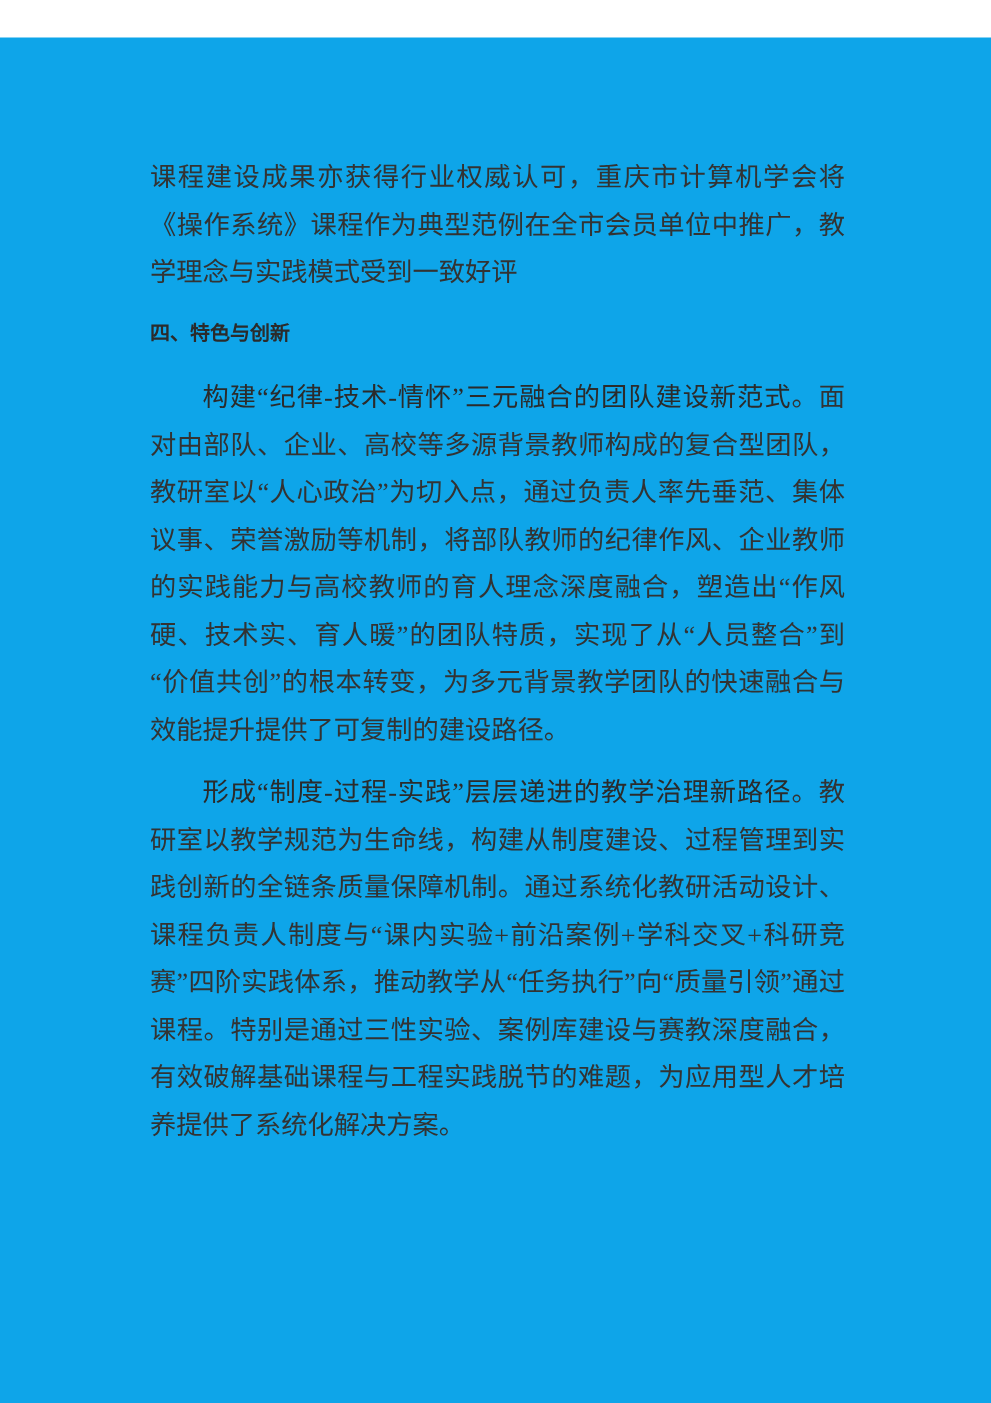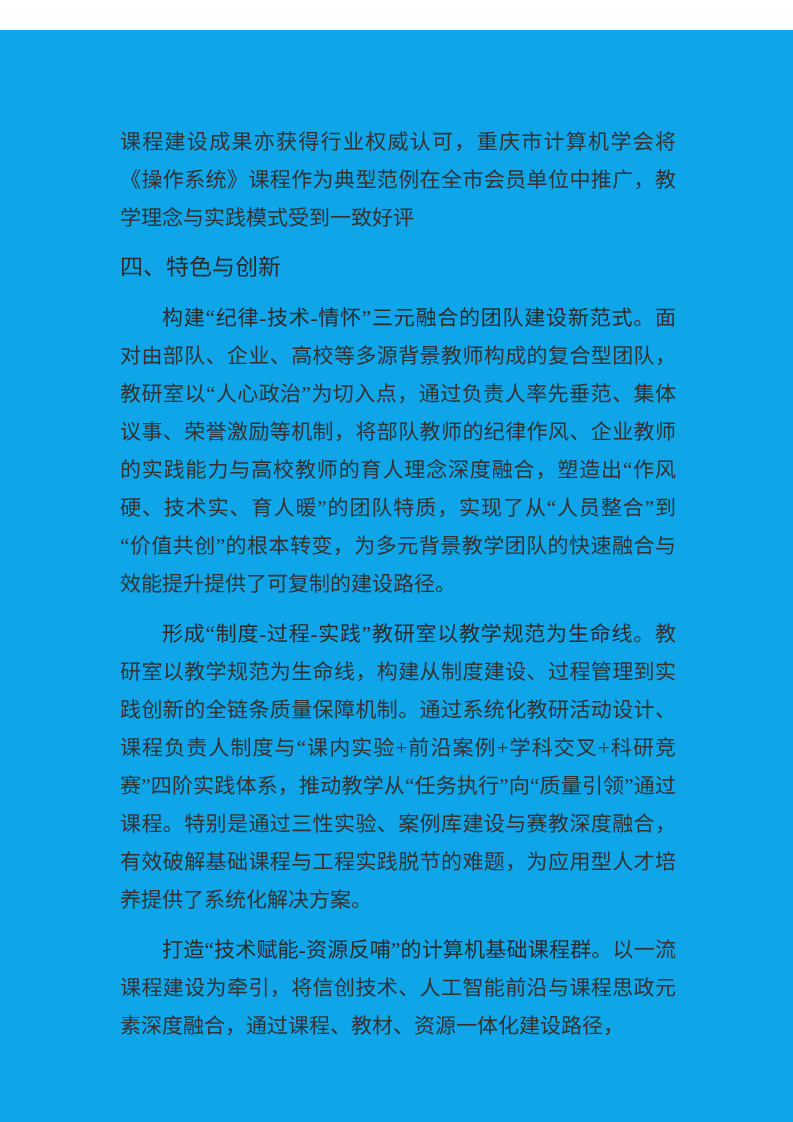--- a/index.html
+++ b/index.html
@@ -27,23 +27,23 @@
     text-justify: inter-ideograph;
   }
   .para {
     margin: 0 0 12px 0;
     text-indent: 2em;
   }
   .para.no-indent {
     text-indent: 0;
   }
   .heading {
-    font-size: 23px;
+    font-size: 16px;
     line-height: 38px;
-    font-weight: normal;
+    font-weight: bold;
     margin: 4px 0 12px 0;
     text-indent: 0;
     color: #2b2b2b;
   }
   .lead {
     font-weight: normal;
     color: #2b2b2b;
   }
   .punct, .body-text {
     font-weight: normal;
@@ -54,18 +54,17 @@
 
 <div class="page">
   <div class="content">
 
     <p class="para no-indent">课程建设成果亦获得行业权威认可，重庆市计算机学会将《操作系统》课程作为典型范例在全市会员单位中推广，教学理念与实践模式受到一致好评</p>
 
     <h2 class="heading">四、特色与创新</h2>
 
     <p class="para"><span class="lead">构建“纪律-技术-情怀”三元融合的团队建设新范式</span><span class="punct">。</span><span class="body-text">面对由部队、企业、高校等多源背景教师构成的复合型团队，教研室以“人心政治”为切入点，通过负责人率先垂范、集体议事、荣誉激励等机制，将部队教师的纪律作风、企业教师的实践能力与高校教师的育人理念深度融合，塑造出“作风硬、技术实、育人暖”的团队特质，实现了从“人员整合”到“价值共创”的根本转变，为多元背景教学团队的快速融合与效能提升提供了可复制的建设路径。</span></p>
 
-    <p class="para"><span class="lead">形成“制度-过程-实践”教研室以教学规范为生命线</span><span class="punct">。</span><span class="body-text">教研室以教学规范为生命线，构建从制度建设、过程管理到实践创新的全链条质量保障机制。通过系统化教研活动设计、课程负责人制度与“课内实验+前沿案例+学科交叉+科研竞赛”四阶实践体系，推动教学从“任务执行”向“质量引领”通过课程。特别是通过三性实验、案例库建设与赛教深度融合，有效破解基础课程与工程实践脱节的难题，为应用型人才培养提供了系统化解决方案。</span></p>
+    <p class="para"><span class="lead">形成“制度-过程-实践”层层递进的教学治理新路径</span><span class="punct">。</span><span class="body-text">教研室以教学规范为生命线，构建从制度建设、过程管理到实践创新的全链条质量保障机制。通过系统化教研活动设计、课程负责人制度与“课内实验+前沿案例+学科交叉+科研竞赛”四阶实践体系，推动教学从“任务执行”向“质量引领”通过课程。特别是通过三性实验、案例库建设与赛教深度融合，有效破解基础课程与工程实践脱节的难题，为应用型人才培养提供了系统化解决方案。</span></p>
 
-    <p class="para"><span class="lead">打造“技术赋能-资源反哺”的计算机基础课程群</span><span class="punct">。</span><span class="body-text">以一流课程建设为牵引，将信创技术、人工智能前沿与课程思政元素深度融合，通过课程、教材、资源一体化建设路径，</span></p>
 
   </div>
 </div>
 
 </body></html>

